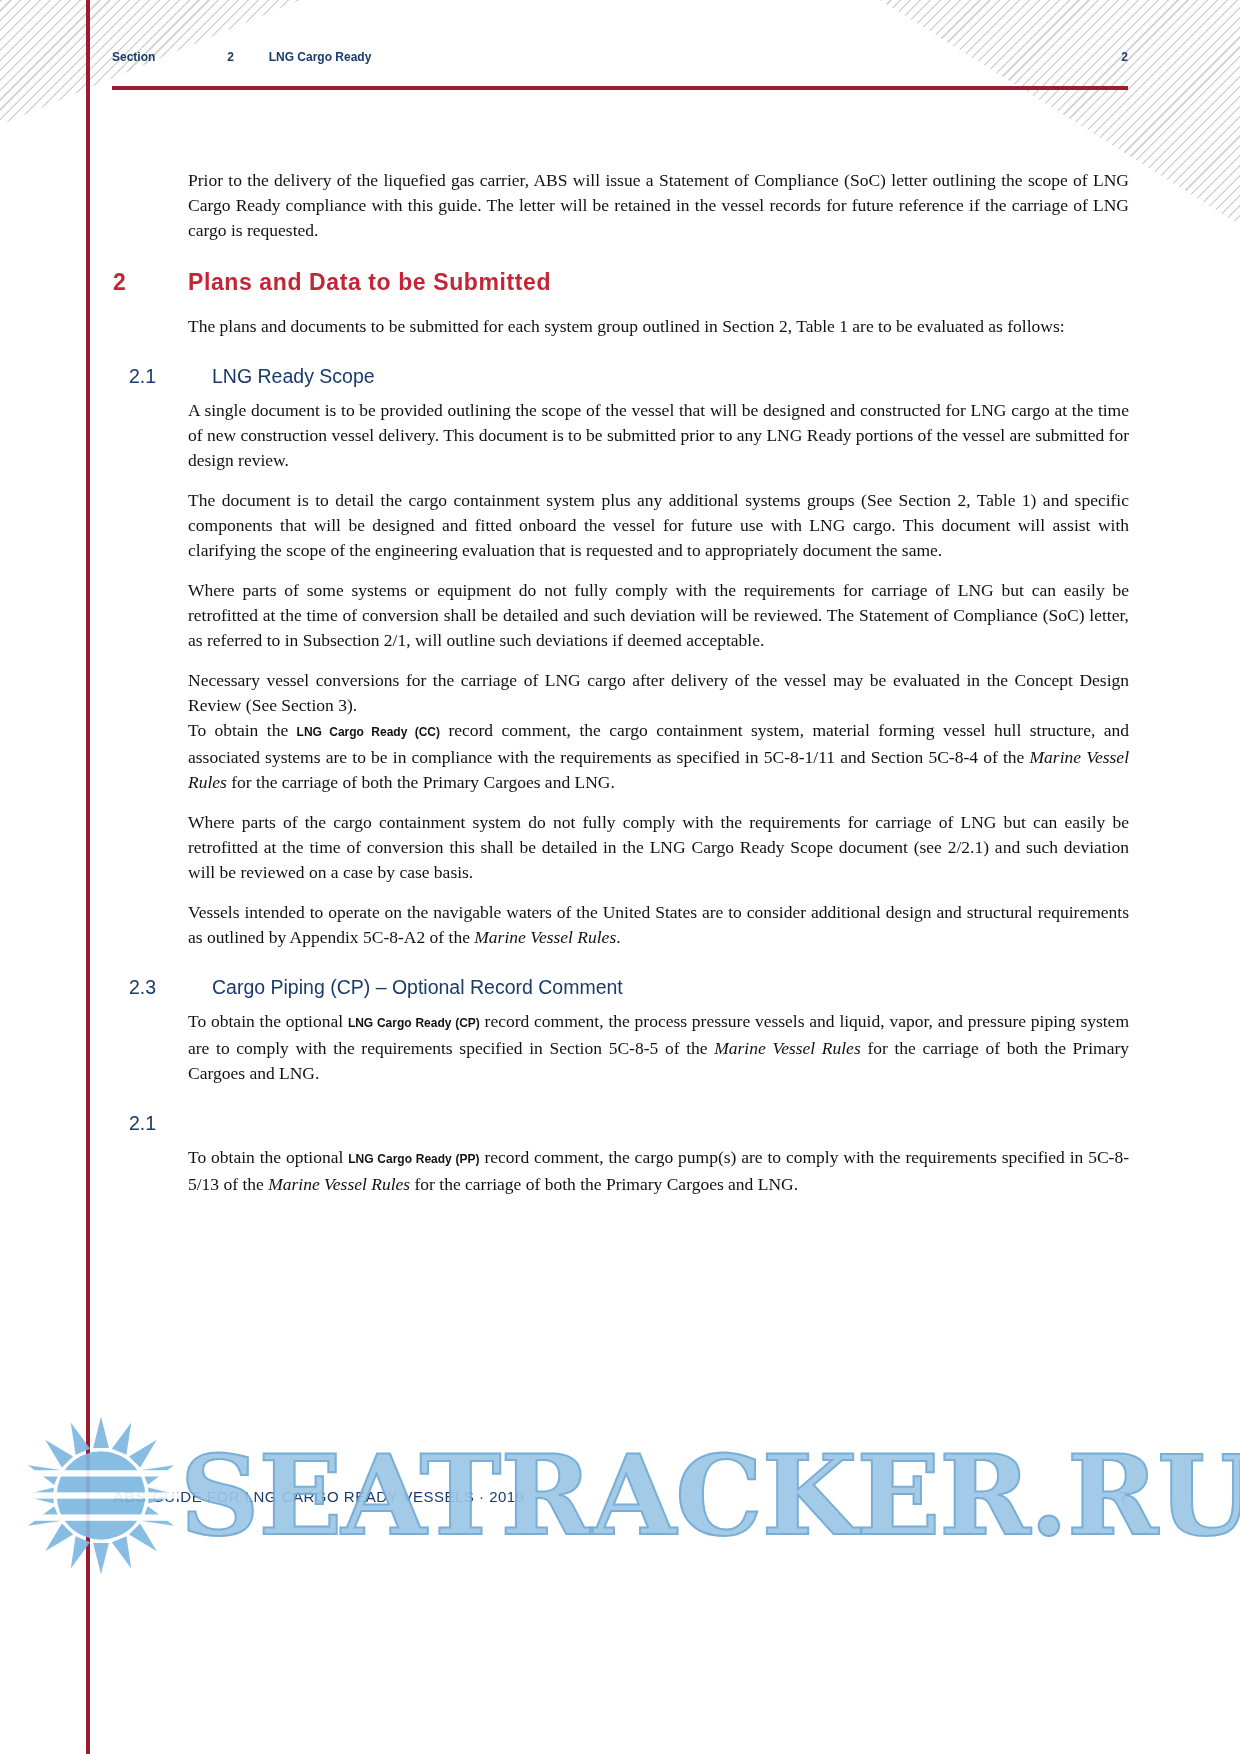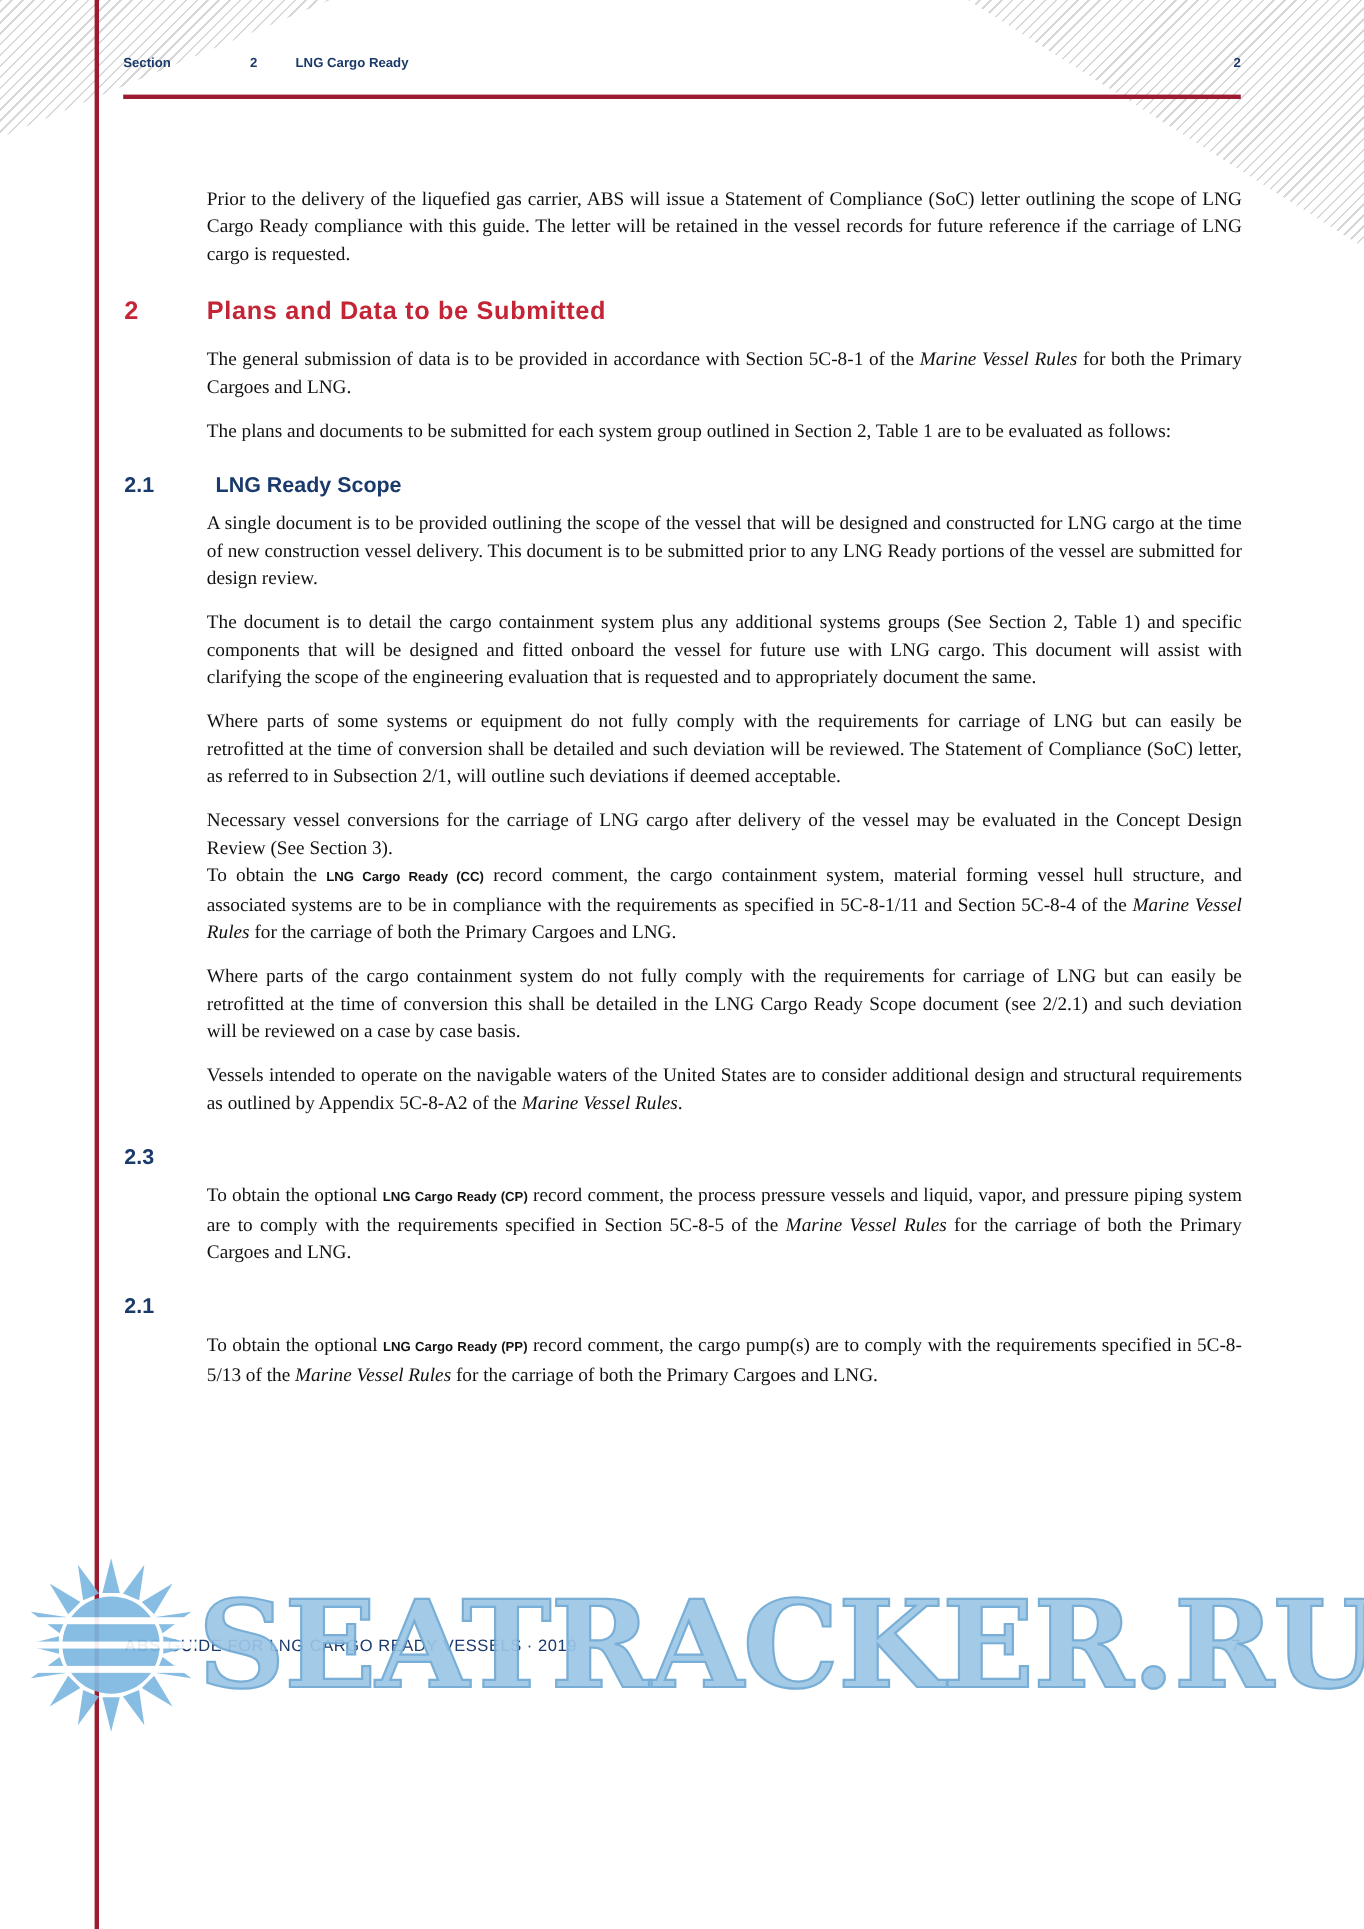--- a/index.html
+++ b/index.html
@@ -34,22 +34,22 @@
           font-size: 17.5px; line-height: 25px; color: #111; }
   .para:last-child { margin-bottom: 0; }
   .rb { font-family: "Liberation Sans", sans-serif; font-weight: bold; font-size: 12px; }
   .ri { font-style: italic; }
 
   .h1row { display: flex; margin: 26px 0 18px 0;
            font-family: "Liberation Sans", sans-serif; font-weight: bold;
            font-size: 23px; color: #c32536; letter-spacing: .6px; }
   .h1num { width: 75px; flex: 0 0 75px; }
 
-  .h2row { display: flex; margin: 26px 0 10px 0;
-           font-family: "Liberation Sans", sans-serif; font-weight: bold;
+  .h2row { display: flex; margin: 26px 0 10px 16px;
+           font-family: "Liberation Sans", sans-serif; font-weight: normal;
            font-size: 19.5px; color: #1a3a6b; }
   .h2num { width: 75px; flex: 0 0 75px; }
   .h2title { padding-left: 8px; }
 
   
   .footer { position: absolute; left: 113px; top: 1488px; width: 1015px;
             display: flex; justify-content: space-between; z-index: 2;
             font-family: "Liberation Sans", sans-serif; font-size: 15px;
             color: #1a3a6b; letter-spacing: .5px; }
   .brand { font-weight: bold; margin-right: 6px; }
@@ -84,21 +84,20 @@
 
   <main class="content">
 
     <p class="para"><span>Prior to the delivery of the liquefied gas carrier, ABS will issue a Statement of Compliance (SoC) letter outlining the scope of LNG Cargo Ready compliance with this guide. The letter will be retained in the vessel records for future reference if the carriage of LNG cargo is requested.</span></p>
 
     <section>
       <div class="h1row">
         <span class="h1num">2</span>
         <span class="h1title">Plans and Data to be Submitted</span>
       </div>
-      <p class="para"><span>The general submission of data is to be provided in accordance with Section 5C-8-1 of the </span><span class="ri">Marine Vessel Rules</span><span> for both the Primary Cargoes and LNG.</span></p>
       <p class="para"><span>The plans and documents to be submitted for each system group outlined in Section 2, Table 1 are to be evaluated as follows:</span></p>
     </section>
 
     <section>
       <div class="h2row">
         <span class="h2num">2.1</span>
         <span class="h2title">LNG Ready Scope</span>
       </div>
       <p class="para"><span>A single document is to be provided outlining the scope of the vessel that will be designed and constructed for LNG cargo at the time of new construction vessel delivery. This document is to be submitted prior to any LNG Ready portions of the vessel are submitted for design review.</span></p>
       <p class="para"><span>The document is to detail the cargo containment system plus any additional systems groups (See Section 2, Table 1) and specific components that will be designed and fitted onboard the vessel for future use with LNG cargo. This document will assist with clarifying the scope of the engineering evaluation that is requested and to appropriately document the same.</span></p>
@@ -108,20 +107,21 @@
 
     <section>
       <p class="para"><span>To obtain the </span><span class="rb">LNG Cargo Ready (CC)</span><span> record comment, the cargo containment system, material forming vessel hull structure, and associated systems are to be in compliance with the requirements as specified in 5C-8-1/11 and Section 5C-8-4 of the </span><span class="ri">Marine Vessel Rules</span><span> for the carriage of both the Primary Cargoes and LNG.</span></p>
       <p class="para"><span>Where parts of the cargo containment system do not fully comply with the requirements for carriage of LNG but can easily be retrofitted at the time of conversion this shall be detailed in the LNG Cargo Ready Scope document (see 2/2.1) and such deviation will be reviewed on a case by case basis.</span></p>
       <p class="para"><span>Vessels intended to operate on the navigable waters of the United States are to consider additional design and structural requirements as outlined by Appendix 5C-8-A2 of the </span><span class="ri">Marine Vessel Rules</span><span>.</span></p>
     </section>
 
     <section>
       <div class="h2row">
         <span class="h2num">2.3</span>
+        <span class="h2title">Cargo Piping (CP) – Optional Record Comment</span>
       </div>
       <p class="para"><span>To obtain the optional </span><span class="rb">LNG Cargo Ready (CP)</span><span> record comment, the process pressure vessels and liquid, vapor, and pressure piping system are to comply with the requirements specified in Section 5C-8-5 of the </span><span class="ri">Marine Vessel Rules</span><span> for the carriage of both the Primary Cargoes and LNG.</span></p>
     </section>
 
     <section>
       <div class="h2row">
         <span class="h2num">2.1</span>
       </div>
       <p class="para"><span>To obtain the optional </span><span class="rb">LNG Cargo Ready (PP)</span><span> record comment, the cargo pump(s) are to comply with the requirements specified in 5C-8-5/13 of the </span><span class="ri">Marine Vessel Rules</span><span> for the carriage of both the Primary Cargoes and LNG.</span></p>
     </section>

